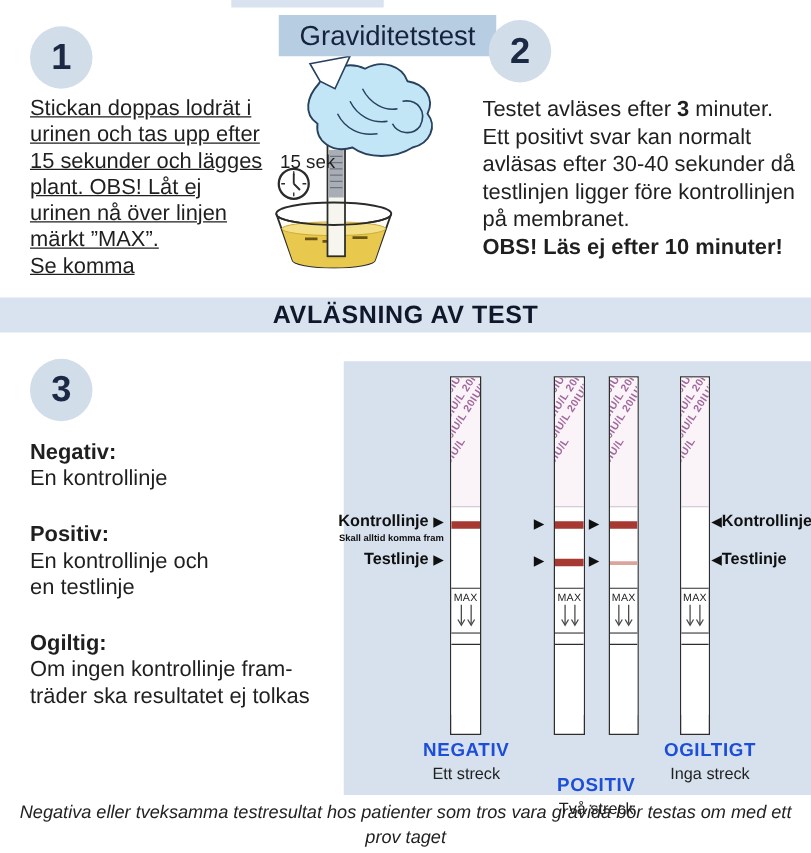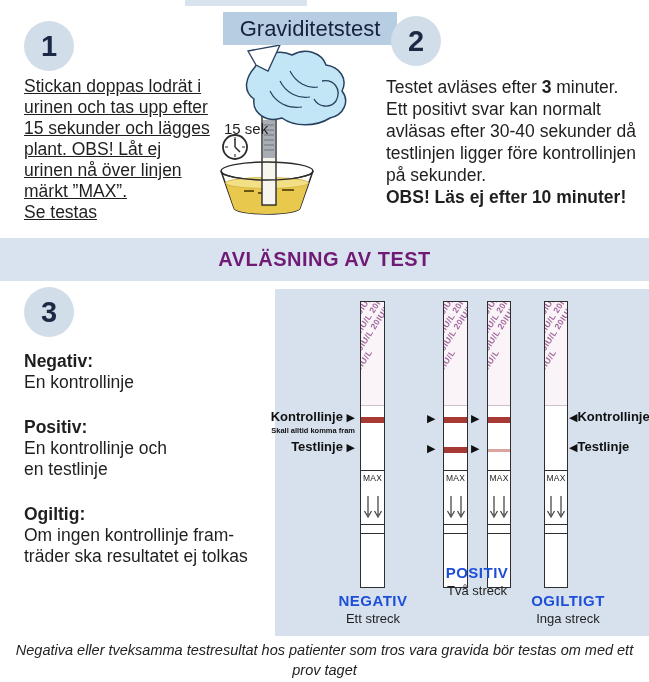--- a/index.html
+++ b/index.html
@@ -16,22 +16,22 @@
              display:flex;align-items:center;justify-content:center;font-size:22px;color:#15233d;}
 
   .txt{position:absolute;font-size:17.5px;line-height:21px;}
   .ln{white-space:nowrap;}
   .step1-text{left:24px;top:76px;text-decoration:underline;}
   .step2-text{left:386px;top:76px;line-height:22px;}
   .b{font-weight:bold;}
 
   .illu{position:absolute;left:210px;top:45px;}
 
-  .band{position:absolute;left:0;top:238px;width:649px;height:43px;background:var(--band-bg,#d9e3ef);
-        display:flex;align-items:center;justify-content:center;font-weight:bold;font-size:20px;letter-spacing:.5px;color:#701a75;}
+  .band{position:absolute;left:0;top:238px;width:649px;height:28px;background:var(--band-bg,#d9e3ef);
+        display:flex;align-items:center;justify-content:center;font-weight:bold;font-size:20px;letter-spacing:.5px;color:#0f172a;}
 
   .s3{position:absolute;left:24px;top:351px;font-size:17.5px;line-height:21px;}
   .s3-head{font-weight:bold;}
   .mt{margin-top:24px;}
 
   .panel{position:absolute;left:275px;top:289px;width:374px;height:347px;background:var(--panel-bg,#d6e1ed);}
 
   .strip{position:absolute;top:301px;height:287px;background:#fff;border:1.5px solid #2e2e2e;box-sizing:border-box;overflow:hidden;}
   .sp-1{left:360px;width:25px}.sp-2{left:443px;width:25px}.sp-3{left:487px;width:24px}.sp-4{left:544px;width:24px}
 
@@ -40,41 +40,41 @@
                 font-size:8.5px;font-weight:bold;line-height:10px;color:var(--pattern-color,#91508c);
                 word-break:break-all;letter-spacing:.4px;opacity:.85;}
 
   .window{height:64px;position:relative;background:#fff;}
   .line{position:absolute;left:0;right:0;}
   .control-line{top:11px;height:6px;}
   .test-line{top:41px;height:6px;}
   .lvl-strong{background:var(--line-strong,#a63931);}
   .lvl-faint{background:var(--line-faint,#dba49c);height:3px;top:43px;}
 
-  .max-arrows{height:55px;border-top:1.5px solid #2e2e2e;border-bottom:1.5px solid #2e2e2e;box-sizing:border-box;
+  .max-arrows{height:37px;border-top:1.5px solid #2e2e2e;border-bottom:1.5px solid #2e2e2e;box-sizing:border-box;
               display:flex;flex-direction:column;align-items:center;justify-content:space-between;padding:2px 0 1px 0;}
   .max-label{font-size:8.5px;color:#222;letter-spacing:.2px;}
   .gap{height:8px;background:#fff;}
   .handle{height:57px;border-top:1.5px solid #2e2e2e;box-sizing:border-box;background:#fff;}
 
   .lbl{position:absolute;font-weight:bold;font-size:13px;color:#101010;white-space:nowrap;}
   .lbl-left{left:256px;width:99px;text-align:right;}
   .lbl-kontroll{top:409px}
   .lbl-sub{position:absolute;left:256px;width:99px;text-align:right;top:426px;font-size:7.5px;font-weight:bold;color:#101010;}
   .lbl-test{top:439px}
   .arr{font-size:11px;}
   .mid-arrow{position:absolute;font-size:11px;color:#101010;}
   .m1{left:427px;top:412px}.m2{left:427px;top:442px}.m3{left:471px;top:412px}.m4{left:471px;top:442px}
   .lbl-right{left:569px;}
   .lr-control{top:409px}.lr-test{top:439px}
 
   .result{position:absolute;transform:translateX(-50%);text-align:center;white-space:nowrap;}
   .result-name{font-weight:bold;font-size:15px;letter-spacing:.5px;color:#1d4ed8;}
   .result-sub{font-size:13px;margin-top:2px;}
-  .r1{left:373px;top:592px}.r2{left:477px;top:564px}.r3{left:568px;top:592px}
+  .r1{left:373px;top:592px}.r2{left:477px;top:620px}.r3{left:568px;top:592px}
 
   .footer{position:absolute;left:0;top:640px;width:649px;text-align:center;font-style:italic;font-size:14.5px;line-height:20px;color:#222;}
 </style>
 </head>
 <body>
 
 <div class="page">
 
   <div class="top-remnant"></div>
 
@@ -82,21 +82,21 @@
   <div class="title-box">Graviditetstest</div>
   <div class="circle c2">2</div>
 
   <div class="txt step1-text">
     <div class="ln">Stickan doppas lodrät i</div>
     <div class="ln">urinen och tas upp efter</div>
     <div class="ln">15 sekunder och lägges</div>
     <div class="ln">plant. OBS! Låt ej</div>
     <div class="ln">urinen nå över linjen</div>
     <div class="ln">märkt ”MAX”.</div>
-    <div class="ln">Se testas</div>
+    <div class="ln">Se komma</div>
   </div>
 
   <svg class="illu" width="150" height="170" viewBox="0 0 150 170">
     <path d="M11,126 L24,163 A33,6 0 0 0 90,163 L103,126 A46,9 0 0 1 11,126 Z" fill="#fdfdf6" stroke="#2b2b2b" stroke-width="1.5"></path>
     <path d="M15.5,138 L24,163 A33,6 0 0 0 90,163 L98.5,138 A41.5,5.5 0 0 1 15.5,138 Z" fill="#e8c94e"></path>
     <ellipse cx="57" cy="138" rx="41.5" ry="5.5" fill="#f3df86" stroke="#cfa92f" stroke-width="0.8"></ellipse>
     <path d="M34,146 h10 M48,148 h8 M72,145 h12" stroke="#6b5516" stroke-width="2.2"></path>
     <rect x="52" y="138" width="14" height="24" fill="#d9b83a" opacity="0.55"></rect>
     <rect x="52" y="36" width="14" height="124" fill="#f6f6ef" stroke="#2b2b2b" stroke-width="1.4"></rect>
     <rect x="53" y="75" width="12" height="38" fill="#a9aeb6"></rect>
@@ -110,21 +110,21 @@
     <path d="M25,92 V95 M25,109 V112 M15,102 H18 M32,102 H35" stroke="#2b2b2b" stroke-width="1.1"></path>
     <path d="M25,102 L25,94 M25,102 L30,107" stroke="#2b2b2b" stroke-width="1.5"></path>
     <text x="14" y="89" font-size="15" fill="#1f1f1f">15 sek</text>
   </svg>
 
   <div class="txt step2-text">
     <div class="ln"><span>Testet avläses efter </span><span class="b">3</span><span> minuter.</span></div>
     <div class="ln">Ett positivt svar kan normalt</div>
     <div class="ln">avläsas efter 30-40 sekunder då</div>
     <div class="ln">testlinjen ligger före kontrollinjen</div>
-    <div class="ln">på sekunder.</div>
+    <div class="ln">på membranet.</div>
     <div class="ln b">OBS! Läs ej efter 10 minuter!</div>
   </div>
 
   <div class="band">AVLÄSNING AV TEST</div>
 
   <div class="circle c3">3</div>
 
   <div class="s3">
     <div class="s3-head ln">Negativ:</div>
     <div class="ln">En kontrollinje</div>

